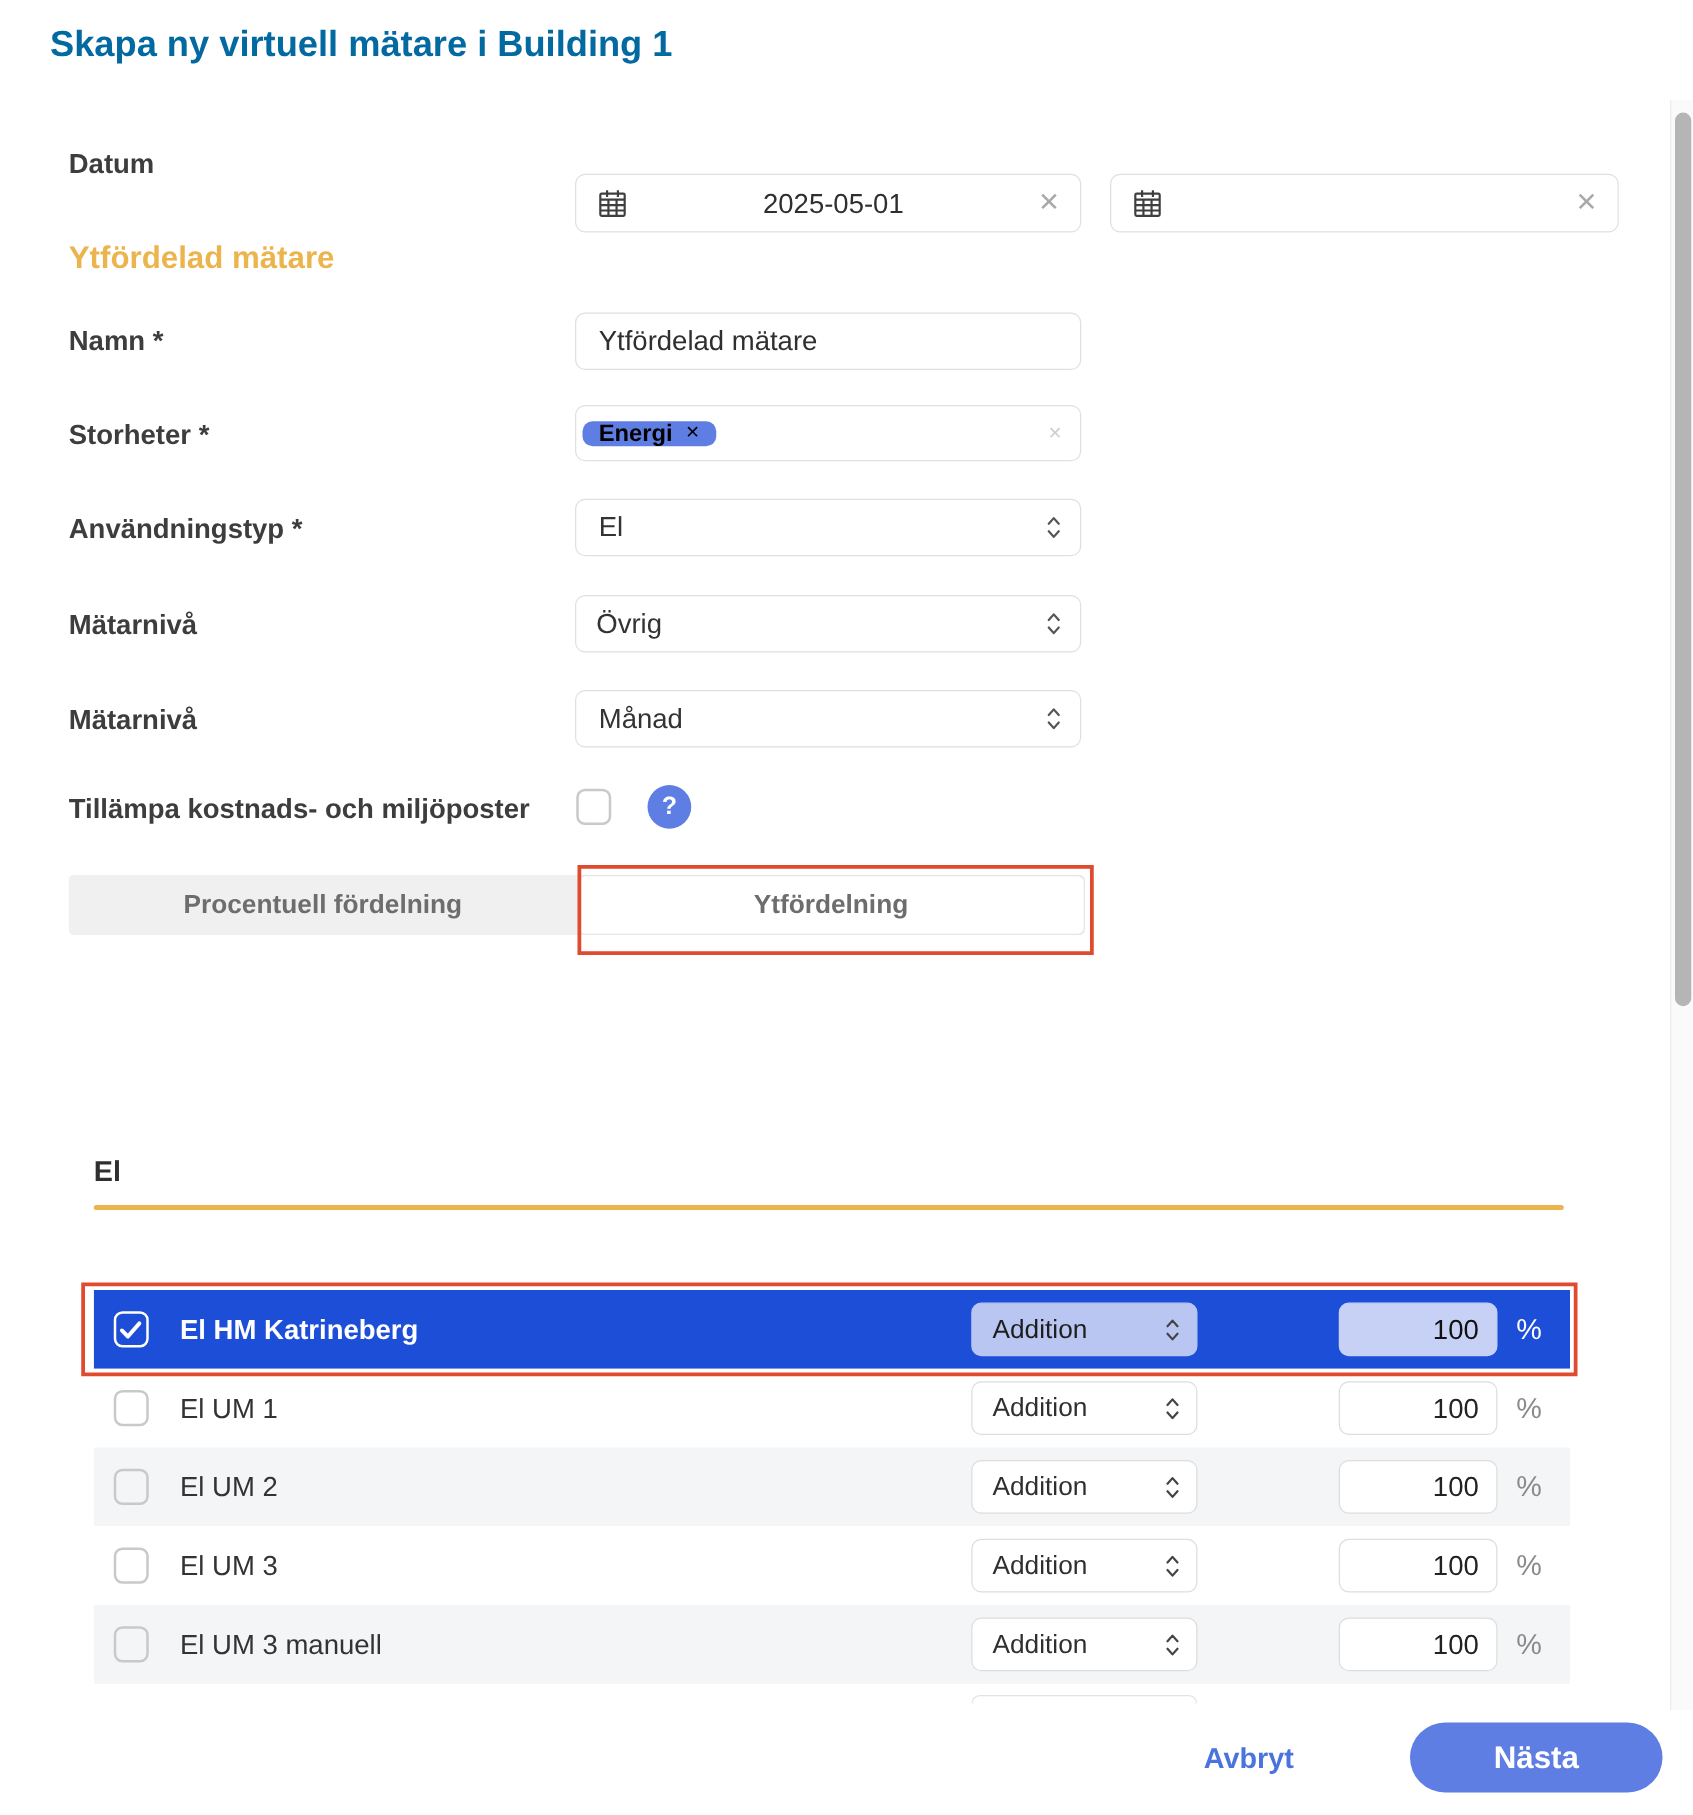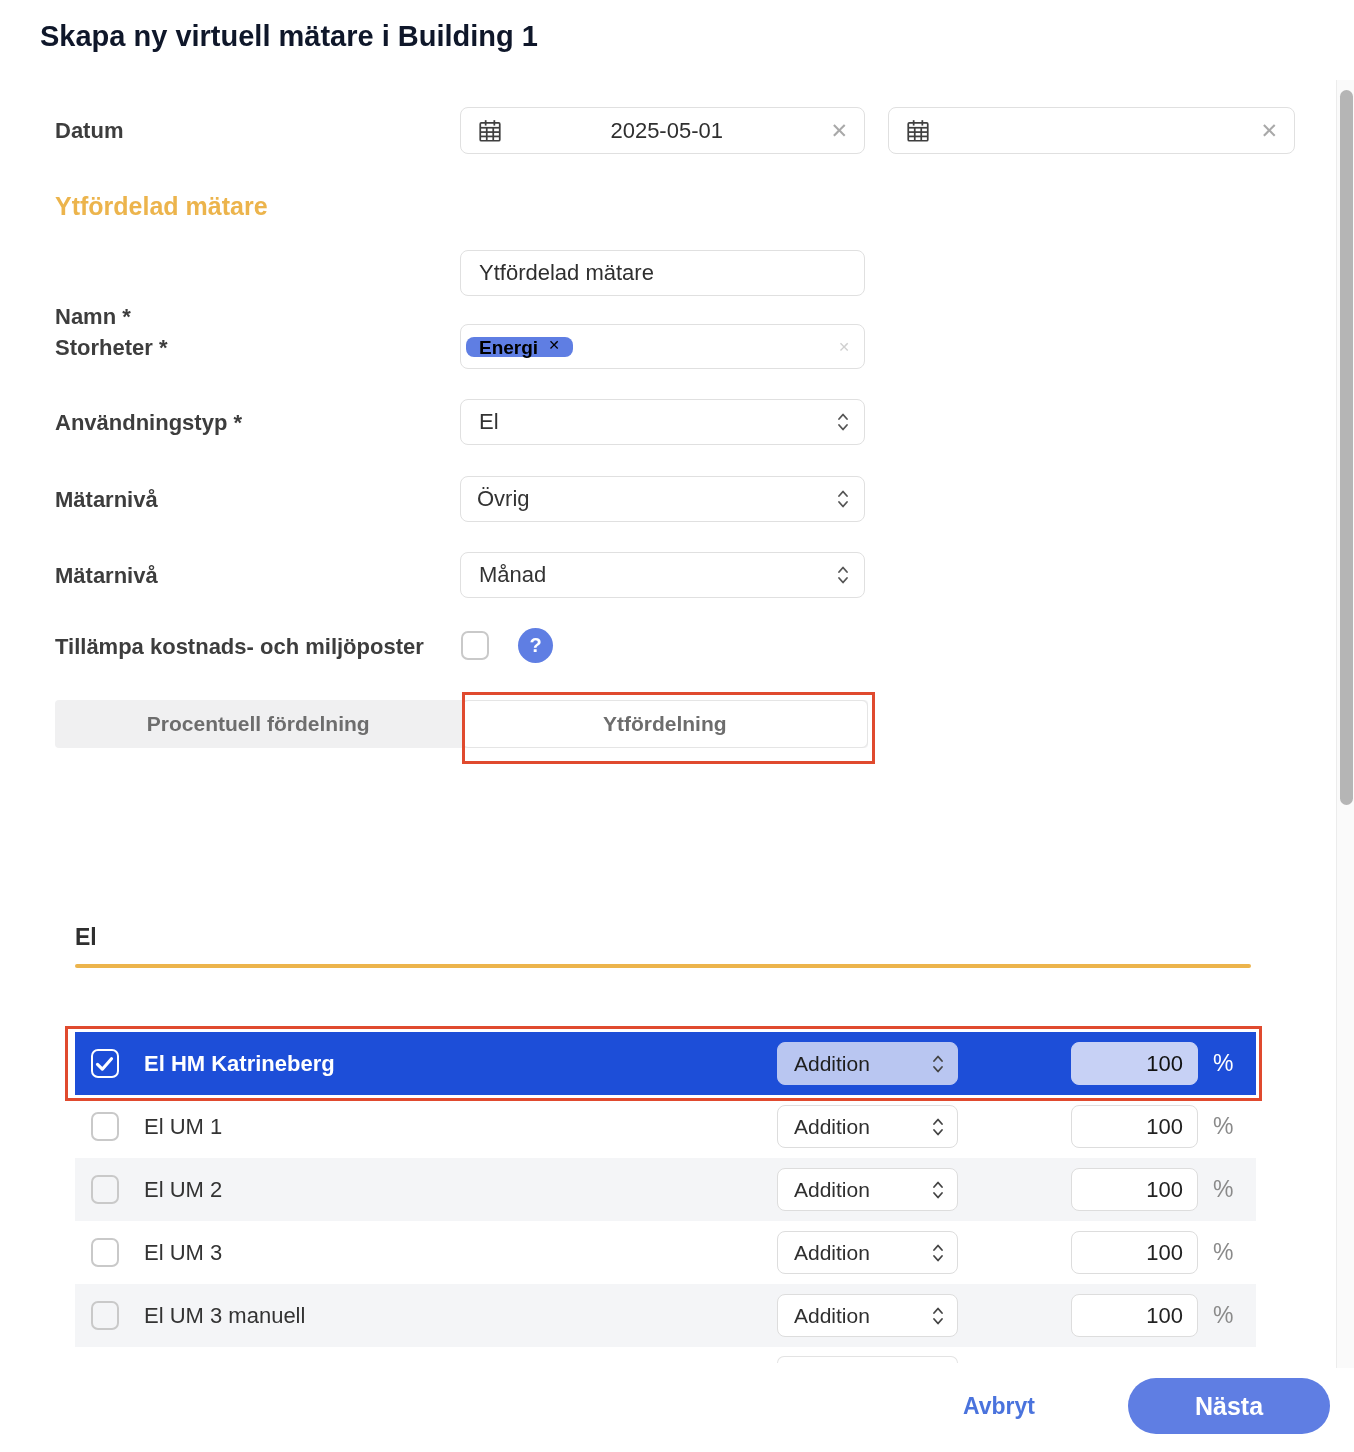--- a/index.html
+++ b/index.html
@@ -4,29 +4,29 @@
 <style>
   * { margin:0; padding:0; box-sizing:border-box; }
   html,body { background:#fff; }
   .page {
     position:relative; width:1354px; height:1452px; overflow:hidden;
     background:#fff; font-family:"Liberation Sans","DejaVu Sans",sans-serif;
     color:#3c3c3c;
   }
   .abs { position:absolute; }
 
-  .page-title { left:40px; top:20px; font-size:29px; font-weight:600; color:#0f172a; }
+  .page-title { left:40px; top:20px; font-size:29px; font-weight:600; color:#0369a1; }
 
   .field-label { left:55px; font-size:22px; font-weight:600; color:#3d3d3d; }
 
   .input-box {
     background:#fff; border:1px solid #e0e0e0; border-radius:8px;
     display:flex; align-items:center; font-size:22px; color:#333;
   }
-  .date-box { padding:0 16px; }
+  .date-box { padding:0 16px;margin-top:32px; }
   .date-value { flex:1; text-align:center; font-size:22px; color:#2f2f2f; }
   .cal-icon { width:26px; height:26px; flex:0 0 auto; }
   .clear-x { color:#a9a9a9; font-size:21px; font-weight:400; line-height:1; cursor:pointer; }
 
   .section-heading { left:55px; top:192px; font-size:25px; font-weight:700; color:#ecb44c; }
 
   .text-input {
     background:#fff; border:1px solid #e0e0e0; border-radius:8px;
     font-size:22px; color:#2f2f2f; padding:0 18px; outline:none;
     font-family:"Liberation Sans","DejaVu Sans",sans-serif;
@@ -144,21 +144,21 @@
         <line x1="15" y1="9" x2="15" y2="21"></line>
       <line x1="3" y1="13" x2="21" y2="13"></line>
         <line x1="3" y1="17" x2="21" y2="17"></line>
     </svg>
     <span class="date-value"></span>
     <span class="clear-x">✕</span>
   </div>
 
   <div class="abs section-heading">Ytfördelad mätare</div>
 
-  <div class="abs field-label" style="top:260px;margin-top:44px;">Namn *</div>
+  <div class="abs field-label" style="top:260px;">Namn *</div>
   <input class="abs text-input" style="left: 460px; top: 250px; width: 405px; height: 46px;" readonly="" value="Ytfördelad mätare">
 
   <div class="abs field-label" style="top:335px;">Storheter *</div>
   <div class="abs input-box tag-field" style="left:460px; top:324px; width:405px; height:45px;">
     <span class="tag">
       <span>Energi</span>
       <span class="tag-x">✕</span>
     </span>
     <span class="field-clear-x">✕</span>
   </div>

